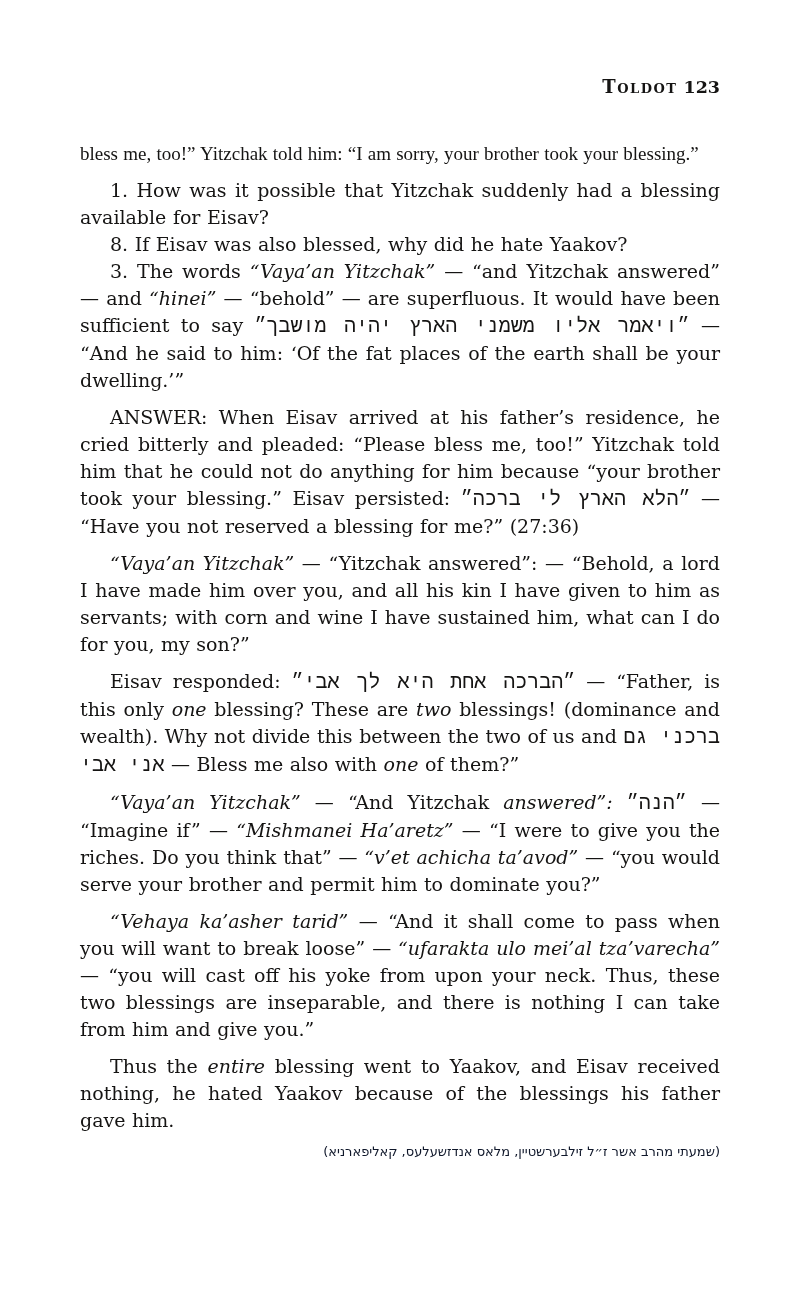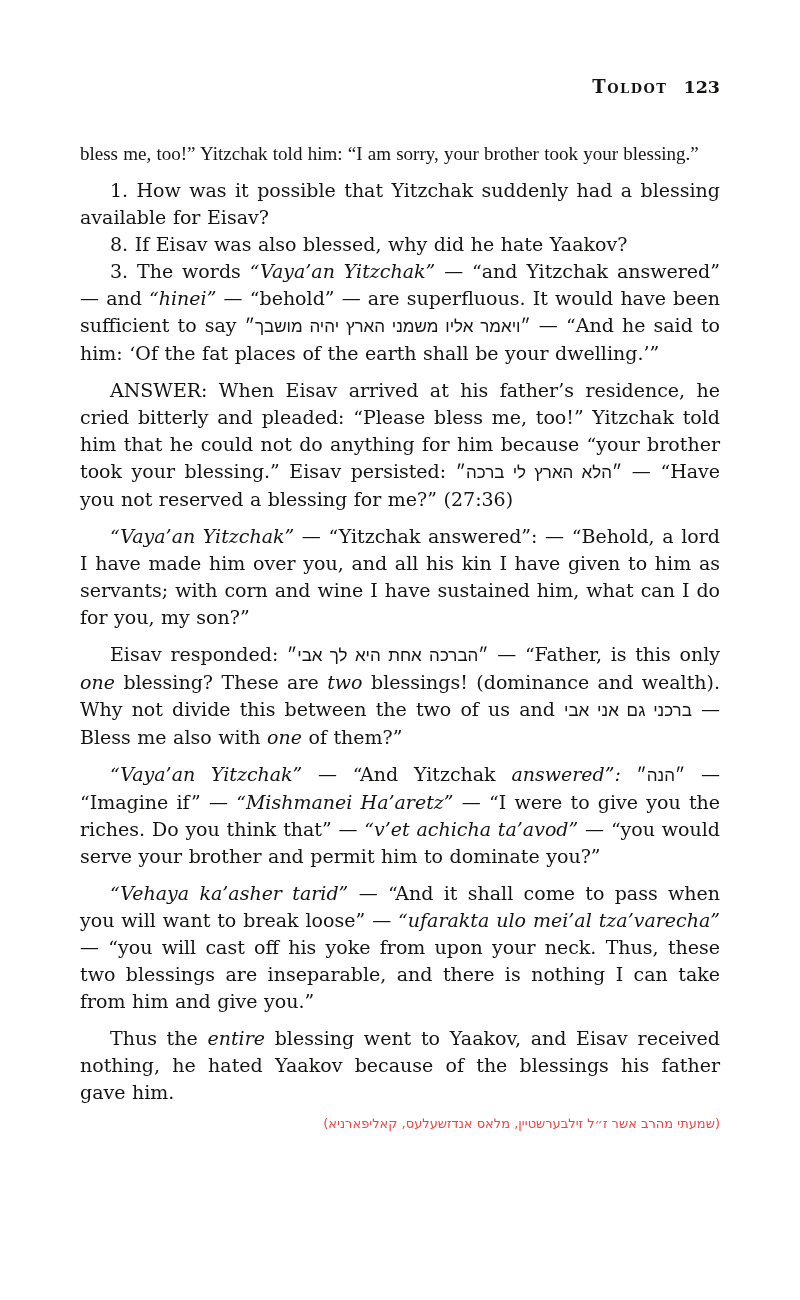--- a/index.html
+++ b/index.html
@@ -24,52 +24,52 @@
   }
   .running-head .section {
     font-variant: small-caps;
     letter-spacing: 1.5px;
     font-size: 18px;
     font-weight: 700;
   }
   .running-head .pageno {
     font-size: 17.5px;
     font-weight: 700;
-    margin-left: 16px;
+    margin-left: 6px;
   }
   .text-block {
     position: absolute;
     top: 140px;
     left: 80px;
     width: 640px;
   }
   p.para {
     margin: 0 0 10px 0;
     font-size: 19px;
     line-height: 27px;
     text-align: justify;
     text-indent: 30px;
     word-spacing: 0.5px;
   }
   p.para.no-indent { text-indent: 0; font-family: Liberation Serif, serif; }
   p.para.tight { margin-bottom: 0; }
   .it { font-style: italic; }
   .heb {
-    font-family: Liberation Sans, sans-serif;
-    font-size: 17px;
+    font-family: Liberation Mono, monospace;
+    font-size: 20px;
     direction: rtl;
     unicode-bidi: isolate;
   }
   .attribution {
     margin-top: 3px;
     direction: rtl;
     text-align: right;
     font-family: "DejaVu Sans", sans-serif;
     font-size: 13px;
-    color: #ef4444;
+    color: #0f172a;
   }
 </style>
 </head>
 <body>
 
 <div class="page">
 
   <div class="running-head">
     <span class="section">Toldot</span><span class="pageno">123</span>
   </div>

